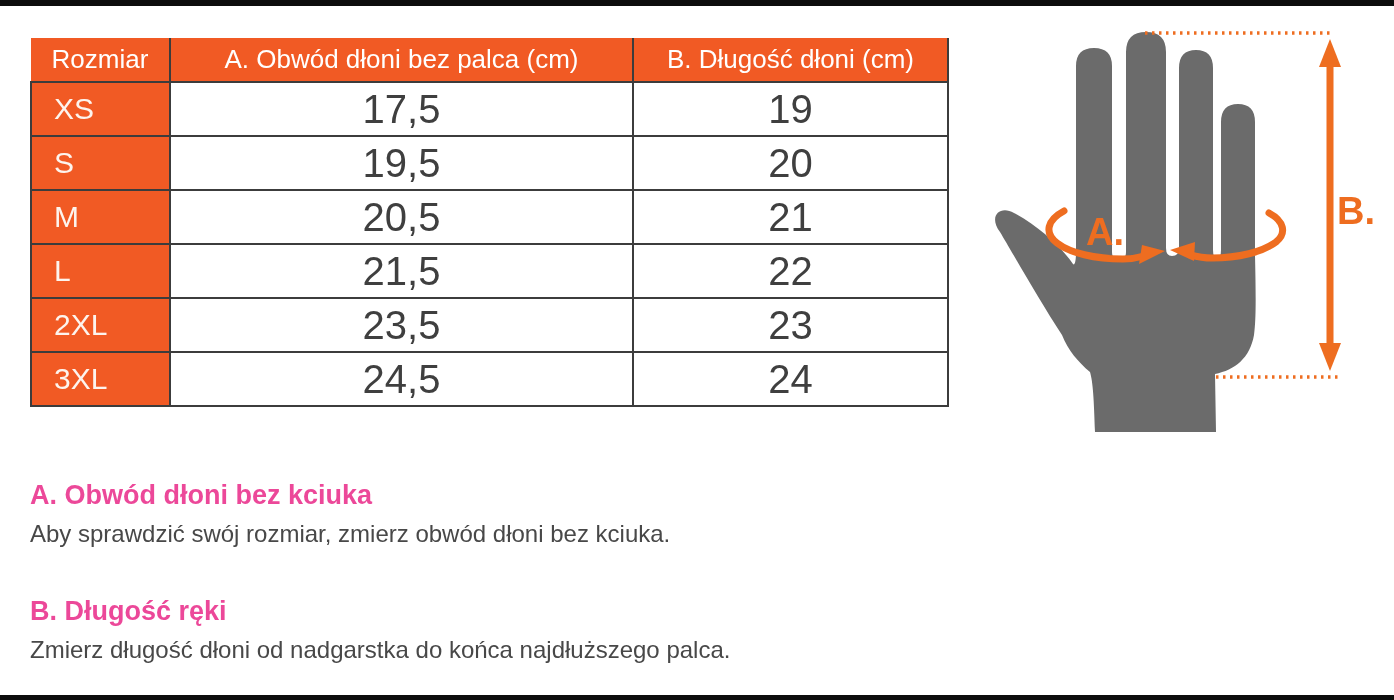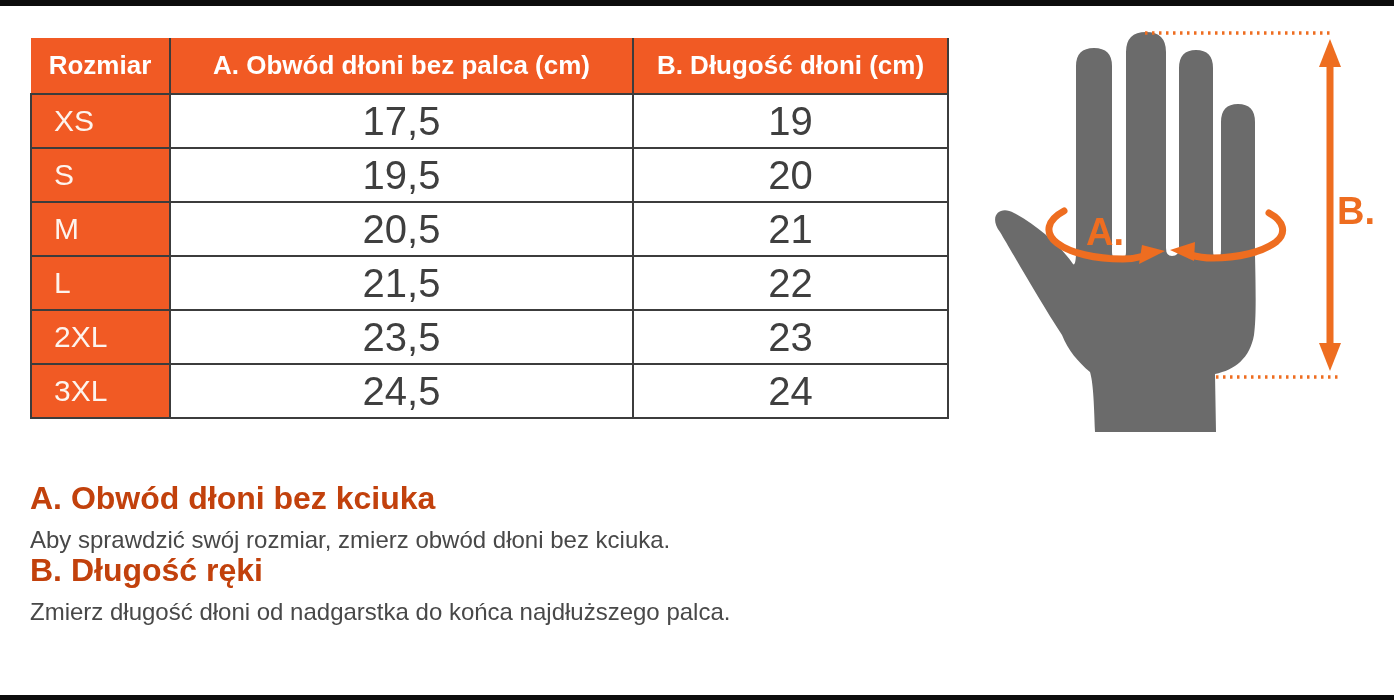--- a/index.html
+++ b/index.html
@@ -20,43 +20,43 @@
   table.size-table {
     position: absolute; left: 30px; top: 38px;
     border-collapse: collapse; table-layout: fixed;
     width: 917px;
   }
   table.size-table th, table.size-table td {
     border: 2px solid #3c3c3c;
   }
   table.size-table th {
     background: #f15a24; color: #ffffff;
-    font-size: 26px; font-weight: bold;
-    height: 56px; text-align: center;
+    font-size: 26px; font-weight: normal;
+    height: 44px; text-align: center;
     border-top: none;
   }
   table.size-table th:first-child { border-left: none; }
   td.size-cell {
     background: #f15a24; color: #fdf4ee;
     font-size: 30px; font-weight: normal;
     text-align: left; padding-left: 22px;
     border-left: none;
   }
   td.value-cell {
     background: #ffffff; color: #3f3f3f;
     font-size: 40px; text-align: center;
   }
   table.size-table td { height: 54px; }
 
   
   .section { position: absolute; left: 30px; }
   .section.sec-a { top: 480px; }
-  .section.sec-b { top: 552px; }
+  .section.sec-b { top: 596px; }
   .section h3 {
-    color: #c2410c; font-size: 32px; font-weight: bold;
+    color: #ec4899; font-size: 27px; font-weight: bold;
     margin-bottom: 9px;
   }
   .section p {
     color: #484848; font-size: 24px; font-weight: normal;
   }
 
   
   svg.hand-illustration {
     position: absolute; left: 960px; top: 20px;
   }

